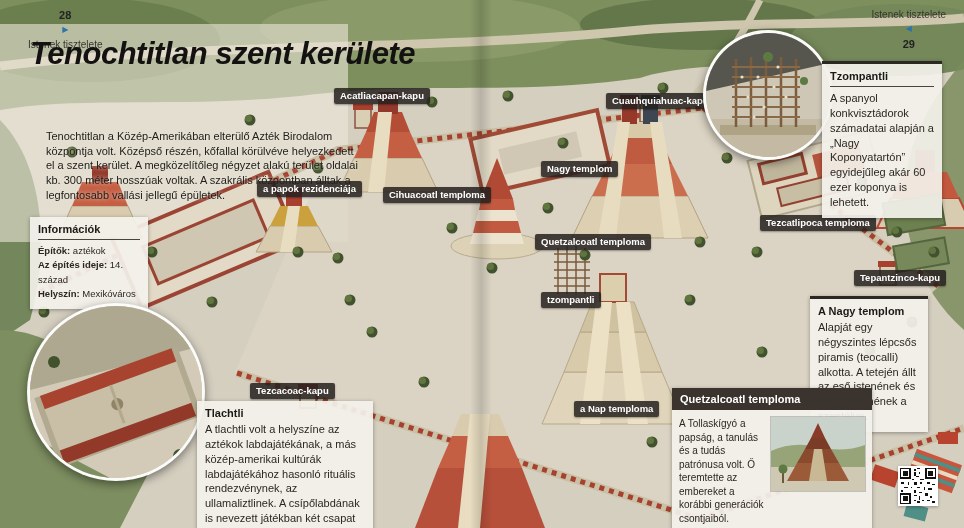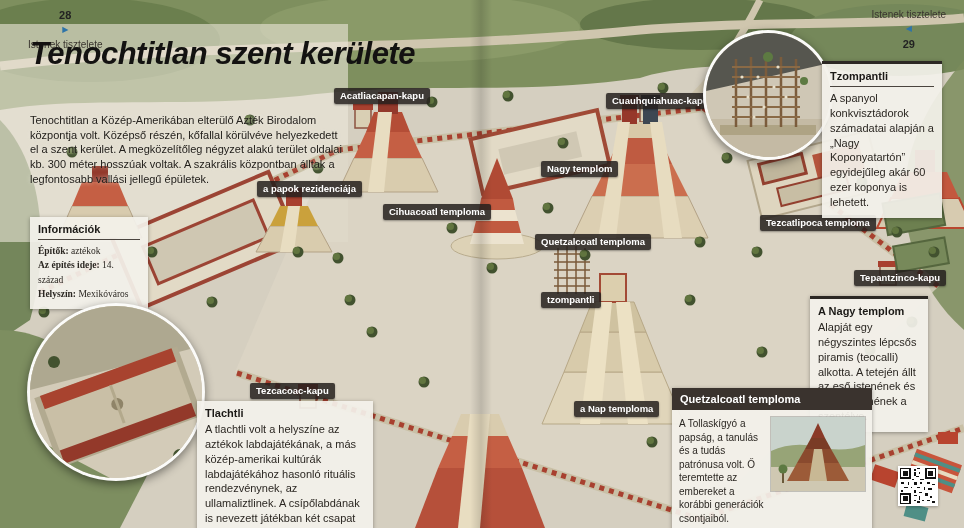--- a/index.html
+++ b/index.html
@@ -13,29 +13,29 @@
   
   .folio{position:absolute;top:9px;font-size:10px;color:#3a352f;display:flex;align-items:center;gap:5px;flex-direction:column;}
   .folio .num{font-weight:bold;font-size:11px;color:#222;}
   .folio .arrow{font-size:8px;color:#2e74a8;line-height:1;}
   .folio-left{left:28px;}
   .folio-right{right:18px;}
   
   .title-block{position:absolute;left:30px;top:38px;width:470px;font-style:italic;}
   .title-block h1{margin:0;font-size:31px;line-height:1.02;font-weight:bold;color:#131211;letter-spacing:-.5px;}
   .title-block h2{margin:2px 0 0;font-size:27px;line-height:1.05;font-weight:400;color:#1c1a18;}
-  .intro{position:absolute;left:30px;top:113px;width:312px;margin:0;font-size:11px;line-height:1.34;color:#23201c;
+  .intro{position:absolute;left:30px;top:113px;width:312px;margin:16px;font-size:11px;line-height:1.34;color:#23201c;
     text-shadow:0 0 4px rgba(240,237,228,.9);}
   
   .box{position:absolute;background:rgba(243,241,235,.93);box-shadow:0 1px 4px rgba(0,0,0,.35);}
   .rule-top{border-top:3px solid #2c2824;}
   .box-title{margin:0;padding:6px 8px 3px;font-size:11px;font-weight:bold;color:#1b1916;}
   .sep{height:0;border-bottom:1px solid #4a443e;margin:1px 8px 4px;}
   .box-body{margin:0;padding:0 8px 8px;font-size:11px;line-height:1.35;color:#2b2722;}
-  .info-rows{padding:0 8px 8px;font-family:Liberation Serif, serif;}
+  .info-rows{padding:0 8px 8px;}
   .info-row{font-size:9.5px;line-height:1.5;}
   .dark-header .box-title{background:#3a332e;color:#fff;padding:5px 8px;}
   .quetz-body{display:flex;gap:6px;padding:7px 7px 8px;}
   .quetz-body p{margin:0;font-size:10px;line-height:1.35;flex:1;}
   .quetz-img{width:94px;height:74px;flex:none;box-shadow:0 0 0 1px rgba(0,0,0,.2);}
   
   .chip{position:absolute;background:rgba(36,32,29,.85);color:#fff;font-size:9.5px;font-weight:bold;
     line-height:1;padding:3px 6px;border-radius:2px;white-space:nowrap;box-shadow:0 1px 2px rgba(0,0,0,.35);}
   
   .inset{position:absolute;border-radius:50%;border:3px solid rgba(255,255,255,.92);
@@ -266,21 +266,21 @@
       <div class="info-row"><b>Építők:</b> <span>aztékok</span></div>
       <div class="info-row"><b>Az építés ideje:</b> <span>14. század</span></div>
       <div class="info-row"><b>Helyszín:</b> <span>Mexikóváros</span></div>
     </div>
   </section>
 
   <div class="chip" style="left:334px;top:88px;">Acatliacapan-kapu</div>
   <div class="chip" style="left:606px;top:93px;">Cuauhquiahuac-kapu</div>
   <div class="chip" style="left:541px;top:161px;">Nagy templom</div>
   <div class="chip" style="left:257px;top:181px;">a papok rezidenciája</div>
-  <div class="chip" style="left:383px;top:204px;">Cihuacoatl temploma</div>
+  <div class="chip" style="left:383px;top:187px;">Cihuacoatl temploma</div>
   <div class="chip" style="left:535px;top:234px;">Quetzalcoatl temploma</div>
   <div class="chip" style="left:760px;top:215px;">Tezcatlipoca temploma</div>
   <div class="chip" style="left:854px;top:270px;">Tepantzinco-kapu</div>
   <div class="chip" style="left:541px;top:292px;">tzompantli</div>
   <div class="chip" style="left:250px;top:383px;">Tezcacoac-kapu</div>
   <div class="chip" style="left:574px;top:401px;">a Nap temploma</div>
 
   <div class="inset inset-tr">
     <svg viewBox="0 0 124 124">
       <rect width="124" height="124" fill="#cfc7b5"></rect>

